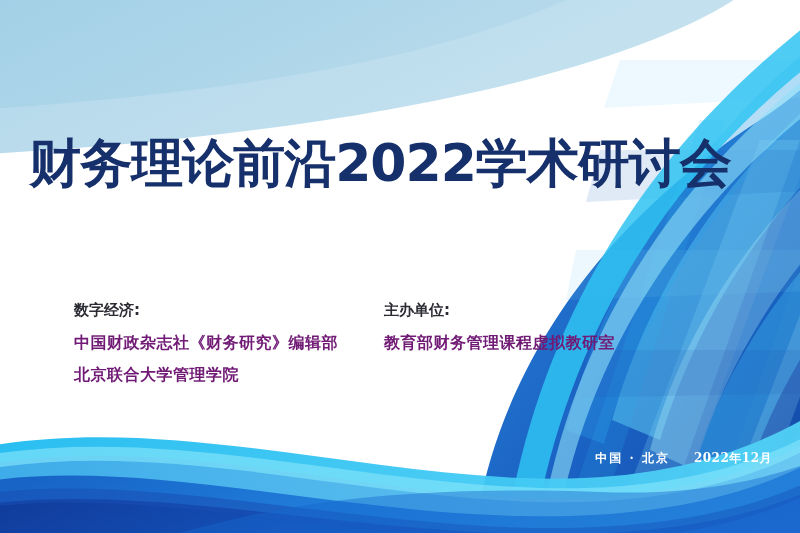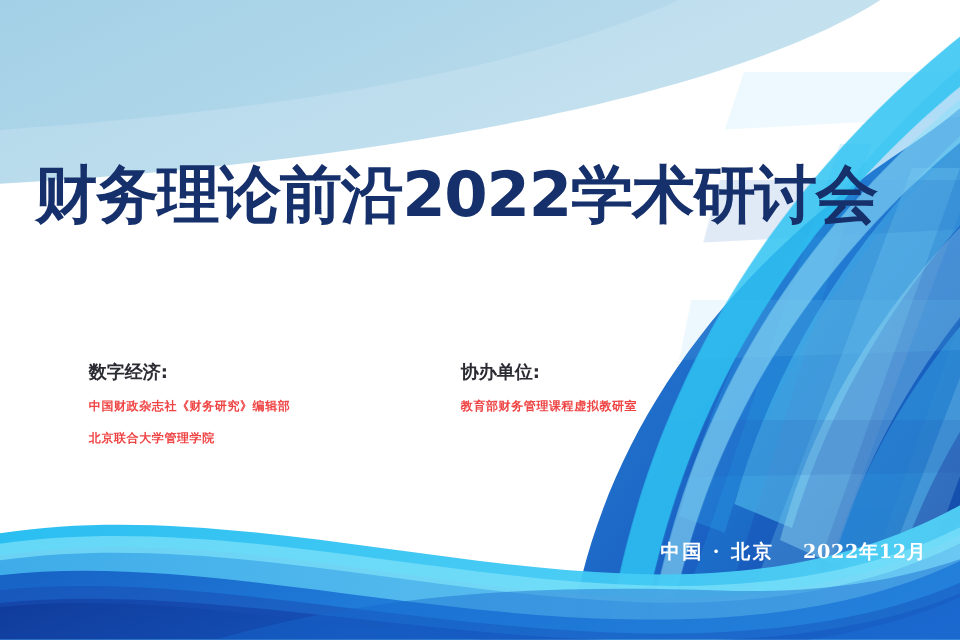--- a/index.html
+++ b/index.html
@@ -84,40 +84,40 @@
     font-size: 15px;
     font-weight: bold;
     color: #2b2b33;
     line-height: 1;
     margin-bottom: 17px;
     white-space: nowrap;
   }
 
   .org-line {
     font-family: "DejaVu Serif", "Liberation Serif", serif;
-    font-size: 10px;
-    font-weight: bold;
-    color: #ef4444;
+    font-size: 16px;
+    font-weight: bold;
+    color: #701a75;
     line-height: 1;
     margin-bottom: 16px;
     letter-spacing: 0.5px;
     white-space: nowrap;
   }
 
   
   #footer-line {
     position: absolute;
     right: 28px;
     top: 450px;
     display: flex;
     align-items: baseline;
     gap: 24px;
     color: #ffffff;
     font-family: "DejaVu Serif", "Liberation Serif", serif;
-    font-size: 16px;
+    font-size: 12px;
     font-weight: bold;
     letter-spacing: 2px;
     white-space: nowrap;
   }
   #footer-date {
     letter-spacing: 0.5px;
   }
 </style>
 </head>
 <body>
@@ -245,21 +245,21 @@
 
     <div id="organizers">
 
       <div class="org-col">
         <div class="org-heading">数字经济:</div>
         <div class="org-line">中国财政杂志社《财务研究》编辑部</div>
         <div class="org-line">北京联合大学管理学院</div>
       </div>
 
       <div class="org-col">
-        <div class="org-heading">协办单位:</div>
+        <div class="org-heading">主办单位:</div>
         <div class="org-line">教育部财务管理课程虚拟教研室</div>
       </div>
 
     </div>
 
     <div id="footer-line">
       <span id="footer-location">中国 · 北京</span>
       <span id="footer-date">2022年12月</span>
     </div>
 

